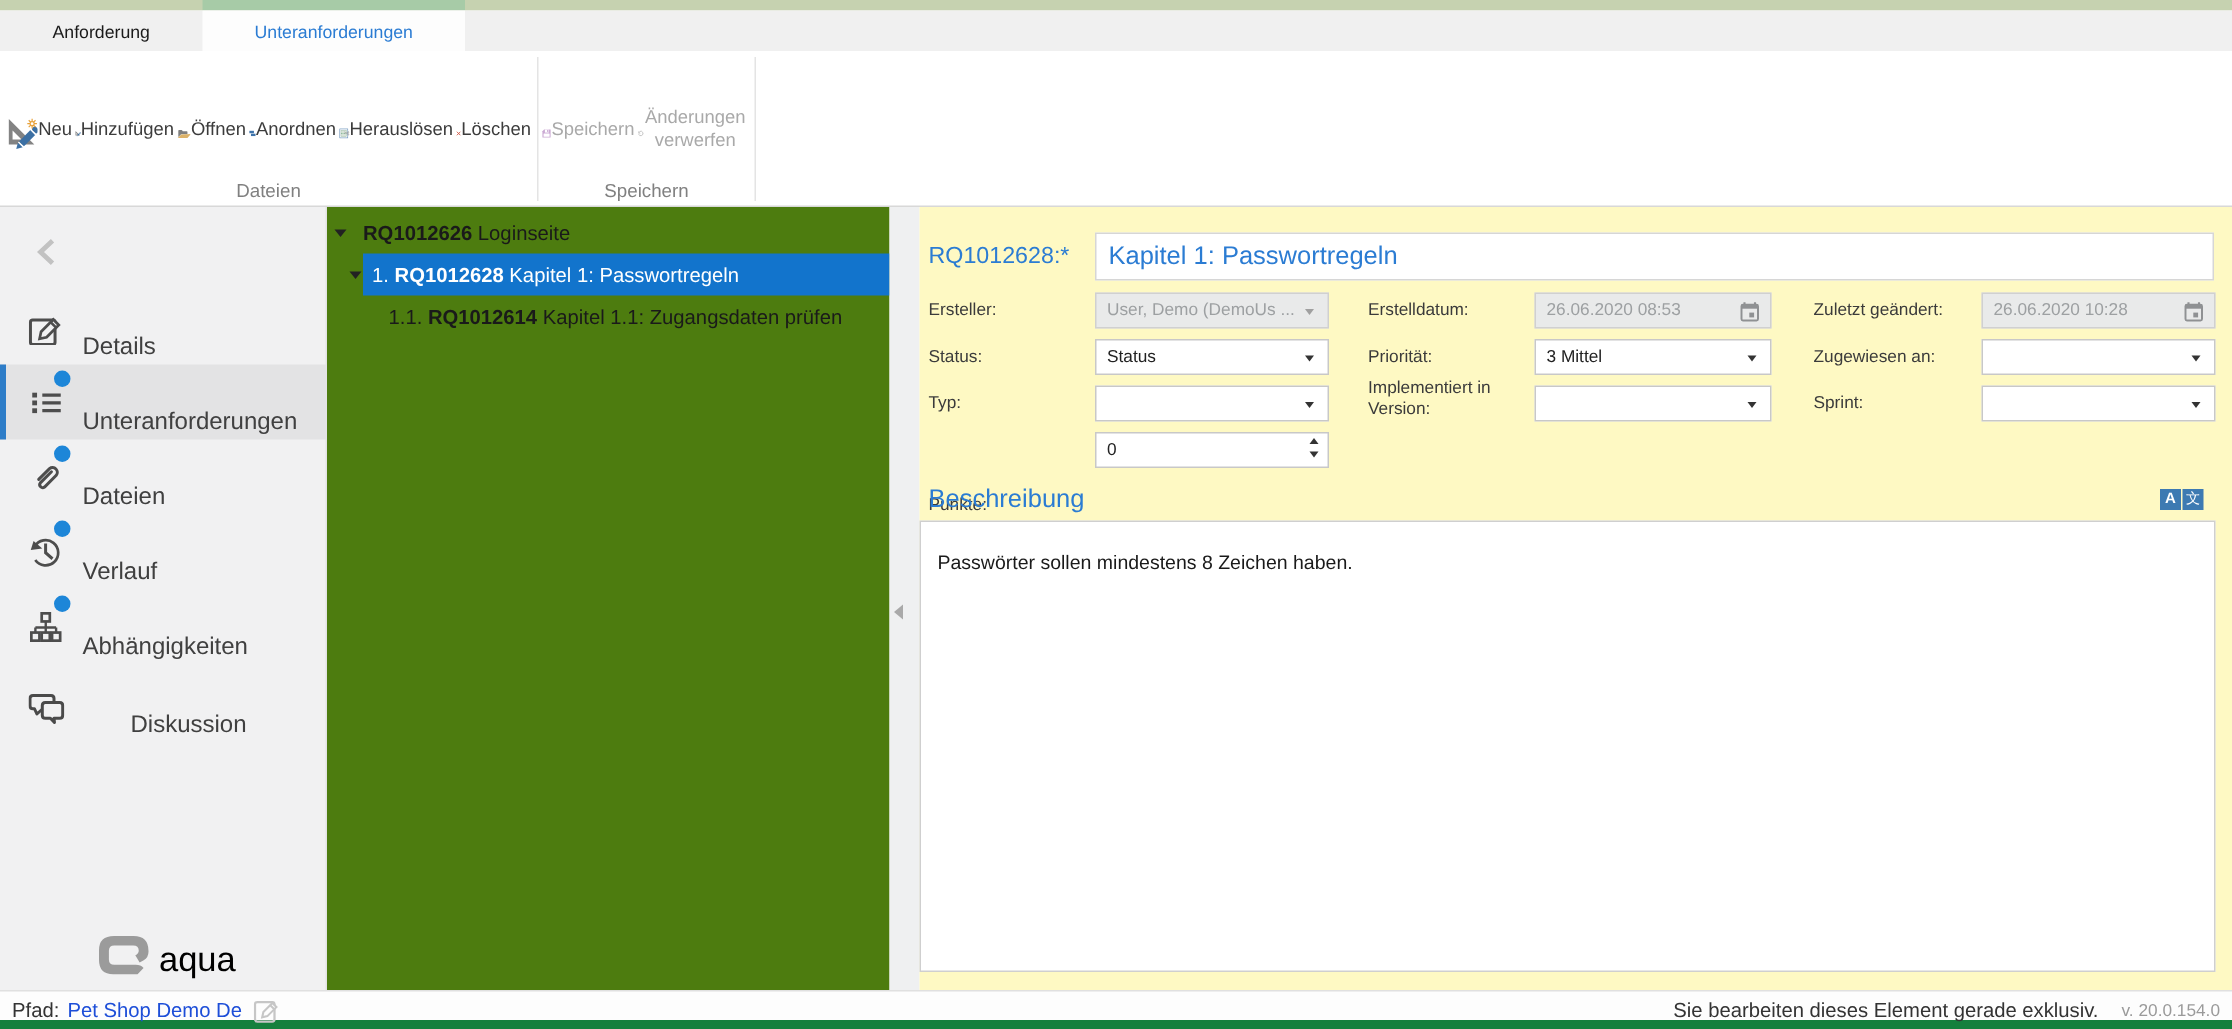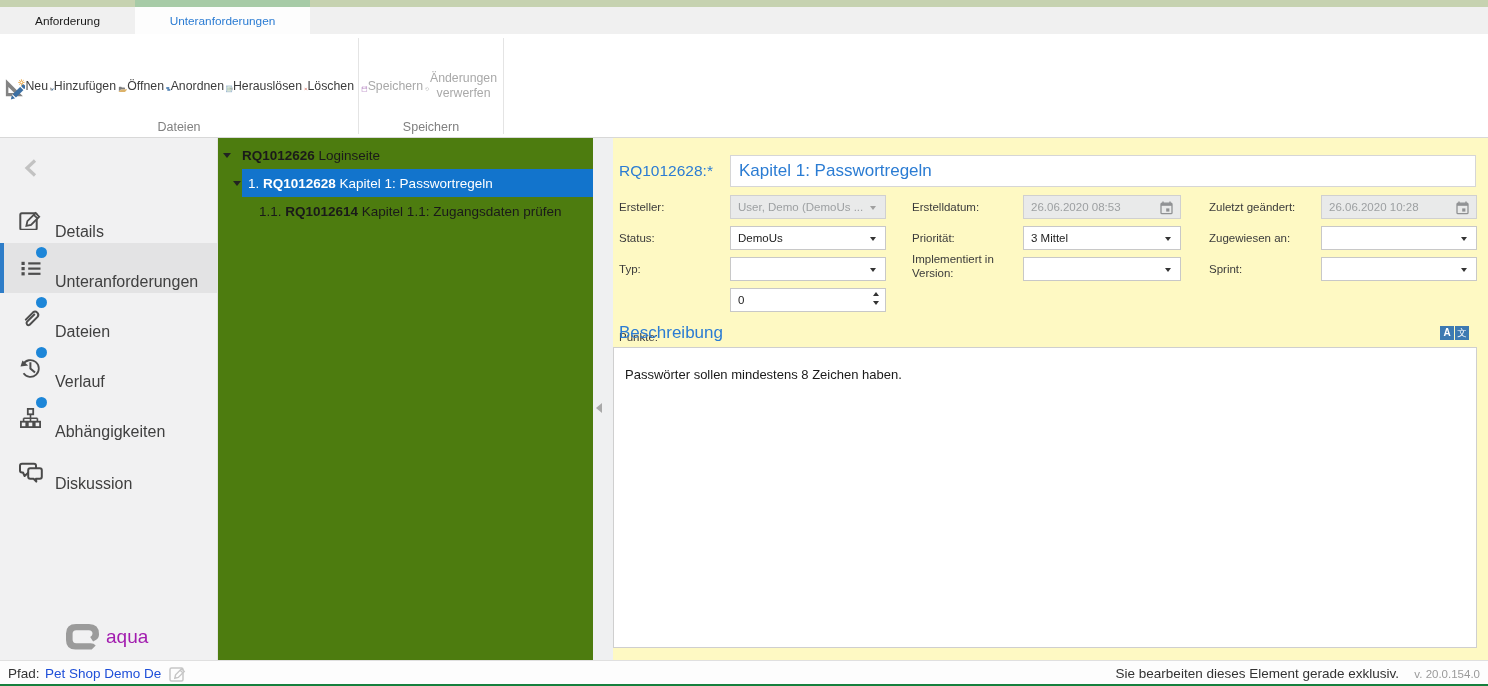--- a/index.html
+++ b/index.html
@@ -31,24 +31,24 @@
 
   
   .sidebar { position:absolute; left:0; top:0; width:218px; height:522px; background:#f1f1f2; border-right:1px solid #e3e3e3; }
   .back-btn { position:absolute; left:23px; top:20px; width:16px; height:20px; }
   .nav { position:absolute; left:0; top:55px; width:218px; }
   .nav-item { position:relative; height:50px; display:flex; align-items:center; padding-left:19px; cursor:default; }
   .nav-item .icon { width:24px; height:24px; flex:none; }
   .nav-item .label { margin-left:12px; font-size:16px; color:#404040;margin-top:28px; }
   .nav-item.selected { background:#e3e3e4; }
   .nav-item.selected::before { content:""; position:absolute; left:0; top:0; width:4px; height:50px; background:#2e7dc8; }
-  .nav-item.last { margin-top:2px; }
+  .nav-item.last { margin-top:2px;gap:32px; }
   .dot { position:absolute; left:36px; top:4px; width:11px; height:11px; border-radius:50%; background:#1d86d8; }
   .logo { position:absolute; left:66px; top:486px; width:150px; height:28px; }
-  .logo-text { position:absolute; left:40px; top:2px; font-size:19px; color:#a21caf; }
+  .logo-text { position:absolute; left:40px; top:2px; font-size:23px; color:#000000; }
 
   
   .treepanel { position:absolute; left:218px; top:0; width:375px; height:522px; background:#4d7c0f; padding-top:3px; }
   .tree-row { position:relative; height:28px; display:flex; align-items:center; font-size:13.5px; color:#1a1a1a; white-space:pre; }
   .tree-row .tri { position:absolute; top:50%; margin-top:-2px; width:0; height:0; border-left:4px solid transparent; border-right:4px solid transparent; border-top:5px solid #222; }
   .tree-row.r0 .tri { left:5px; }
   .tree-row.r1 .tri { left:15px; }
   .tree-row.r0 .txt { margin-left:24px; }
   .tree-row.r1 .sel { position:absolute; left:24px; right:0; top:0; bottom:0; background:#1274cc; }
   .tree-row.r1 .txt { margin-left:30px; position:relative; color:#fff; }
@@ -85,21 +85,21 @@
   .row3 { top:119px; } .row3l { top:124px; } .row3l2 { top:114px; }
   .row4 { top:150px; } .row4l { top:155px;margin-top:37px; }
 
   .d-desc-head { position:absolute; left:6px; top:185px; font-size:17px; color:#2b7cd3; }
   .translate-ic { position:absolute; top:188px; width:14px; height:14px; background:#3d7ab2; color:#fff; text-align:center; }
   .translate-ic.a { left:827px; font-size:10px; font-weight:bold; line-height:14px; }
   .translate-ic.w { left:842px; font-size:9.5px; line-height:14px; }
   .d-desc-box { position:absolute; left:0px; top:209px; width:864px; height:301px; background:#fff; border:1px solid #cfcfcf; font-size:13px; color:#1a1a1a; padding:19px 11px; }
 
   
-  .statusbar { position:absolute; left:0; top:660px; width:1488px; height:26px; background:#fdfdfd; border-top:1px solid #e0e0e0; border-bottom:2px solid #15803d; font-size:13.5px; color:#333; }
+  .statusbar { position:absolute; left:0; top:660px; width:1488px; height:26px; background:#fdfdfd; border-top:1px solid #e0e0e0; border-bottom:6px solid #15803d; font-size:13.5px; color:#333; }
   .sb-pfad { position:absolute; left:8px; top:5px; }
   .sb-value { position:absolute; left:45px; top:5px; color:#1d4ed8; }
   .sb-edit { position:absolute; left:169px; top:3px; }
   .sb-right { position:absolute; right:89px; top:5px; }
   .sb-version { position:absolute; right:8px; top:6.5px; color:#9a9a9a; font-size:11.5px; }
 </style>
 </head>
 <body>
 
 <div class="app">
@@ -358,21 +358,21 @@
         <svg class="cal" width="13" height="14" viewBox="0 0 13 14">
           <line x1="3" y1="0.5" x2="3" y2="2.5" stroke="#8f9193" stroke-width="1.4"></line>
           <line x1="10" y1="0.5" x2="10" y2="2.5" stroke="#8f9193" stroke-width="1.4"></line>
           <rect x="1" y="2.2" width="11" height="10.5" rx="1" fill="none" stroke="#8f9193" stroke-width="1.3"></rect>
           <rect x="1" y="2.2" width="11" height="2.6" fill="#8f9193"></rect>
           <rect x="6.2" y="7.4" width="3.2" height="3.2" fill="#8f9193"></rect>
         </svg>
       </div>
 
       <div class="f-label col1l row2l">Status:</div>
-      <div class="f-box col1f row2"><span>DemoUs</span><span class="arr"></span></div>
+      <div class="f-box col1f row2"><span>Status</span><span class="arr"></span></div>
 
       <div class="f-label col2l row2l">Priorität:</div>
       <div class="f-box col2f row2"><span>3 Mittel</span><span class="arr"></span></div>
 
       <div class="f-label col3l row2l">Zugewiesen an:</div>
       <div class="f-box col3f row2"><span></span><span class="arr"></span></div>
 
       <div class="f-label col1l row3l">Typ:</div>
       <div class="f-box col1f row3"><span></span><span class="arr"></span></div>
 

